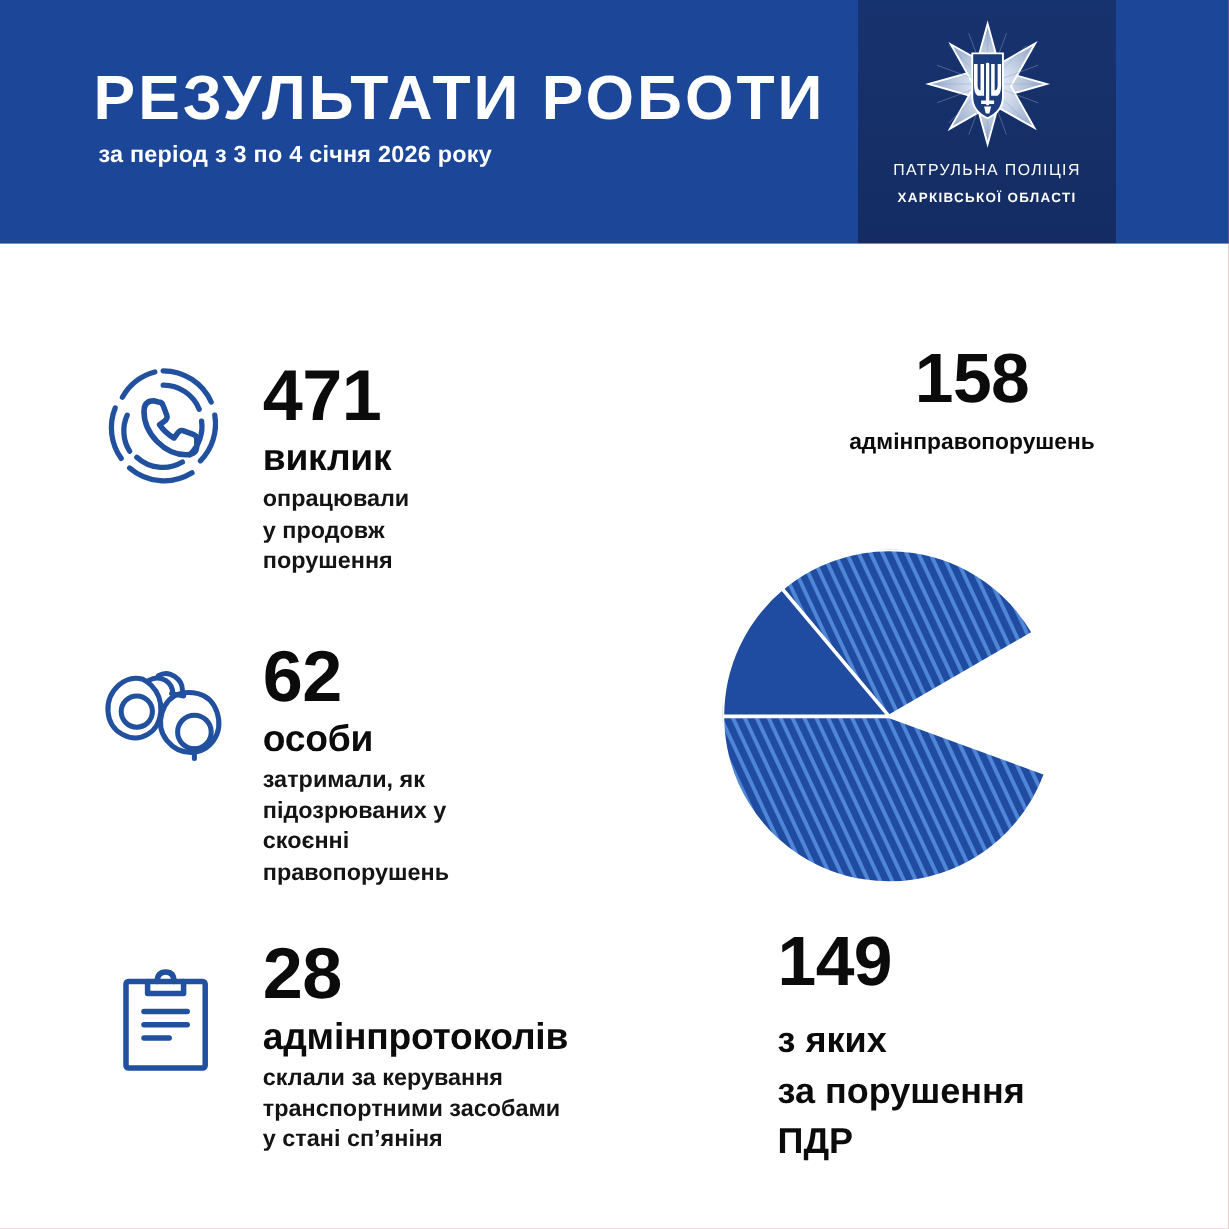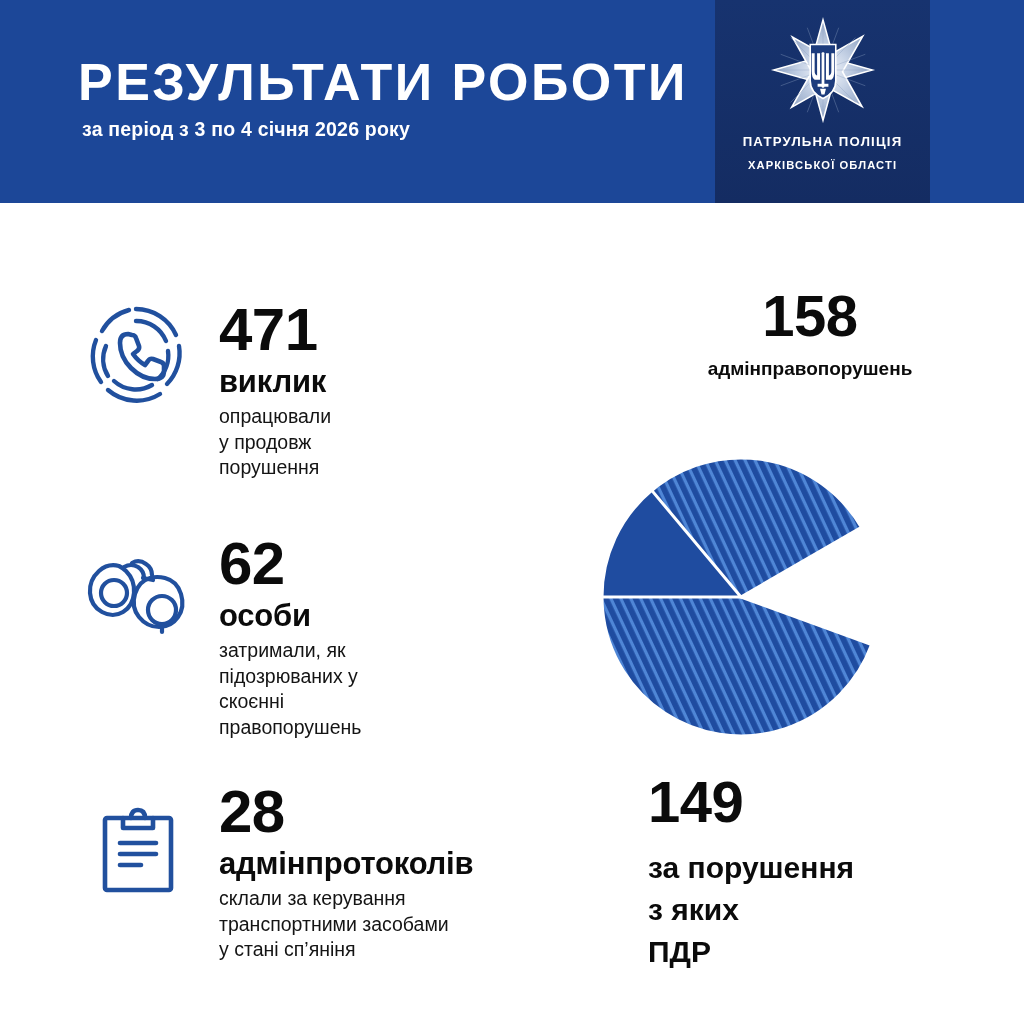--- a/index.html
+++ b/index.html
@@ -73,21 +73,21 @@
     width: 118px;
     height: 118px;
   }
 
   .logo-line1 {
     position: absolute;
     left: 0; right: 0;
     top: 134px;
     text-align: center;
     font-size: 13.2px;
-    font-weight: 700;
+    font-weight: 400;
     letter-spacing: 1.2px;
     color: #ffffff;
     white-space: nowrap;
   }
 
   .logo-line2 {
     position: absolute;
     left: 0; right: 0;
     top: 159px;
     text-align: center;
@@ -135,21 +135,21 @@
   .stat-unit {
     font-size: 31px;
     font-weight: 800;
     color: #0b0b0b;
     line-height: 1.08;
     margin-top: 7px;
     letter-spacing: -0.2px;
   }
   .stat-desc {
     font-size: 19.5px;
-    font-weight: 400;
+    font-weight: 700;
     color: #141414;
     line-height: 1.30;
     margin-top: 6px;
   }
 
   #stat-calls    { left: 84px; top: 98px;  }
   #stat-persons  { left: 84px; top: 332px; }
   #stat-reports  { left: 84px; top: 580px; }
 
   #stat-reports .stat-icon { left: 10px; top: 22px; width: 92px; height: 92px; }
@@ -373,20 +373,20 @@
 
         <path d="M 139 139 L 0 139 A 139 139 0 1 1 49.7 245.6 Z" fill="url(#hatch)" stroke="#ffffff" stroke-width="3" transform="rotate(-160 139 139)"></path>
 
         <path d="M 139 139 L 0 139 A 139 139 0 0 1 49.7 32.4 Z" fill="#1f4ca0" stroke="#ffffff" stroke-width="3"></path>
       </svg>
     </div>
 
     <div class="right-bottom">
       <div class="rb-number">149</div>
       <div class="rb-lines">
+        <div>з яких</div>
         <div>за порушення</div>
-        <div>з яких</div>
         <div>ПДР</div>
       </div>
     </div>
 
   </div>
 </div>
 
 </body></html>

